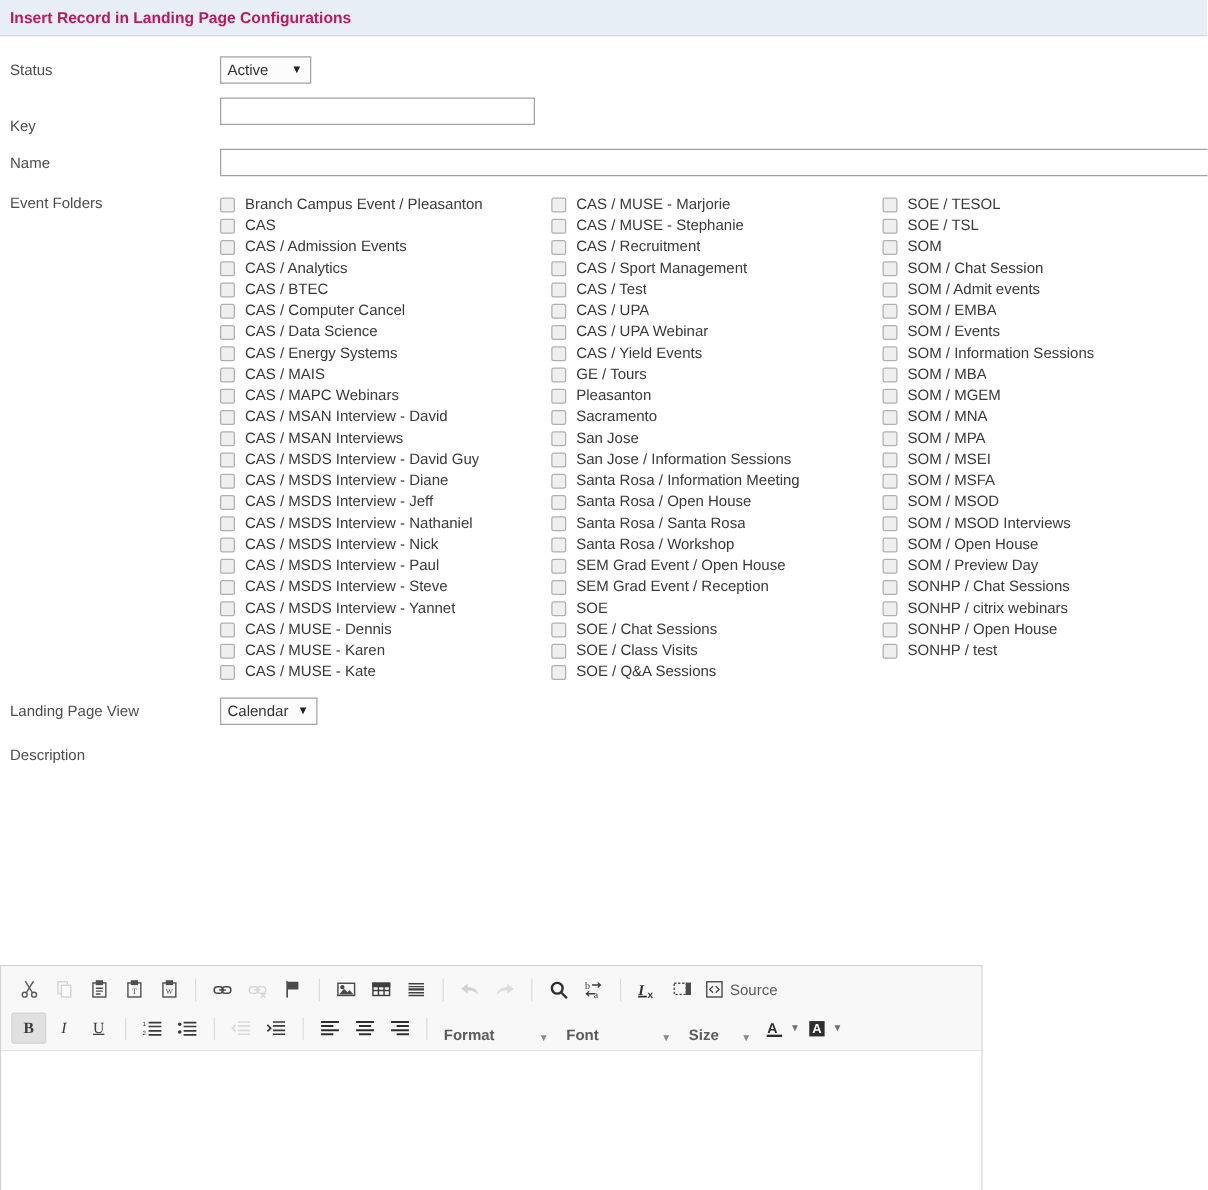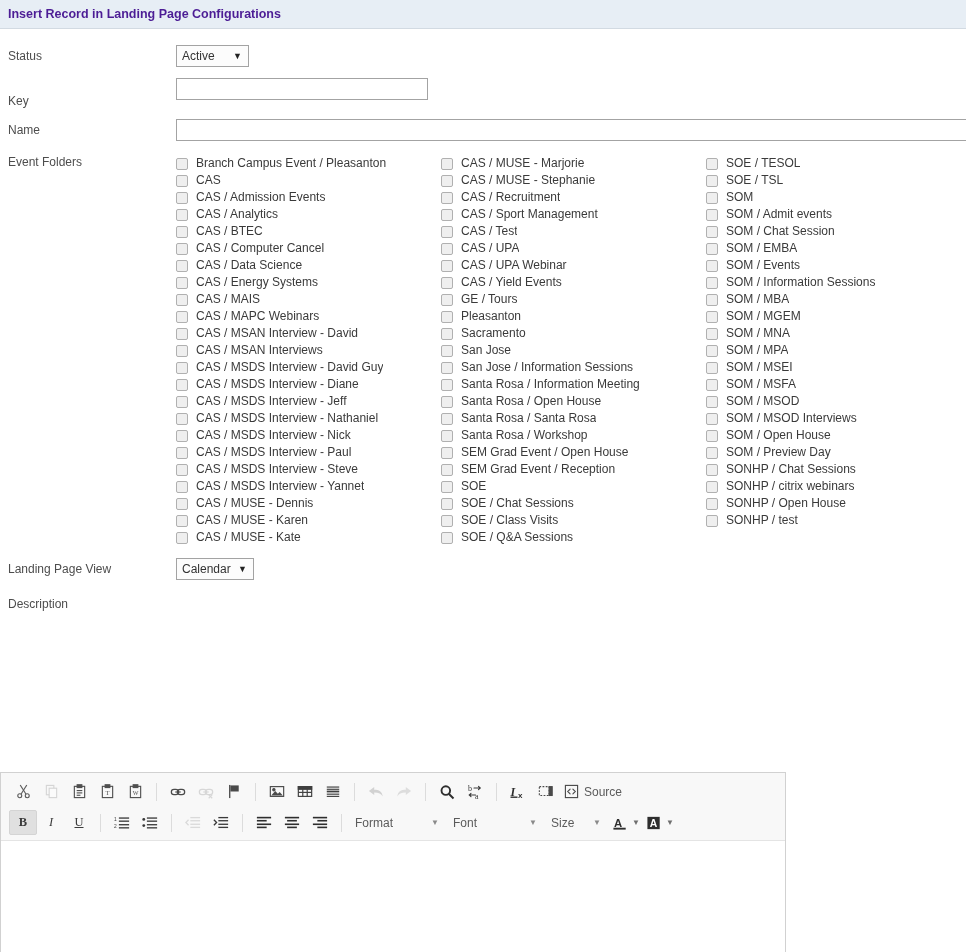--- a/index.html
+++ b/index.html
@@ -18,21 +18,21 @@
     height: 29px;
     background: #e7eef5;
     border-bottom: 1px solid #d2dae2;
     display: flex;
     align-items: center;
     padding-left: 8px;
   }
   .page-header .title {
     font-weight: bold;
     font-size: 12.5px;
-    color: #4c1d95;
+    color: #be185d;
   }
 
   
   .form {
     padding: 0;
   }
   .row {
     display: flex;
     align-items: flex-start;
   }
@@ -185,28 +185,29 @@
     padding: 0 6px 0 4px;
     height: 25px;
     cursor: default;
   }
   .tb-src .srclabel {
     font-size: 12px;
     color: #5b5b5b;
   }
   .tb-combo {
     display: flex;
-    align-items: center;
+    align-items: flex-end;
     justify-content: space-between;
     height: 24px;
     padding: 0 6px;
     margin-right: 2px;
     font-size: 12px;
     color: #5b5b5b;
     cursor: default;
+    font-weight: bold;
   }
   .tb-combo .cv { white-space: nowrap; }
   .tb-combo .ar {
     margin-left: 14px;
     font-size: 8px;
     color: #8a8a8a;
   }
   .combo-format { width: 96px; }
   .combo-font { width: 96px; }
   .combo-size { width: 62px; }
@@ -482,25 +483,25 @@
             <div class="cbrow">
               <span class="cb"></span>
               <span class="cblabel">SOE / TSL</span>
             </div>
             <div class="cbrow">
               <span class="cb"></span>
               <span class="cblabel">SOM</span>
             </div>
             <div class="cbrow">
               <span class="cb"></span>
+              <span class="cblabel">SOM / Chat Session</span>
+            </div>
+            <div class="cbrow">
+              <span class="cb"></span>
               <span class="cblabel">SOM / Admit events</span>
-            </div>
-            <div class="cbrow">
-              <span class="cb"></span>
-              <span class="cblabel">SOM / Chat Session</span>
             </div>
             <div class="cbrow">
               <span class="cb"></span>
               <span class="cblabel">SOM / EMBA</span>
             </div>
             <div class="cbrow">
               <span class="cb"></span>
               <span class="cblabel">SOM / Events</span>
             </div>
             <div class="cbrow">

